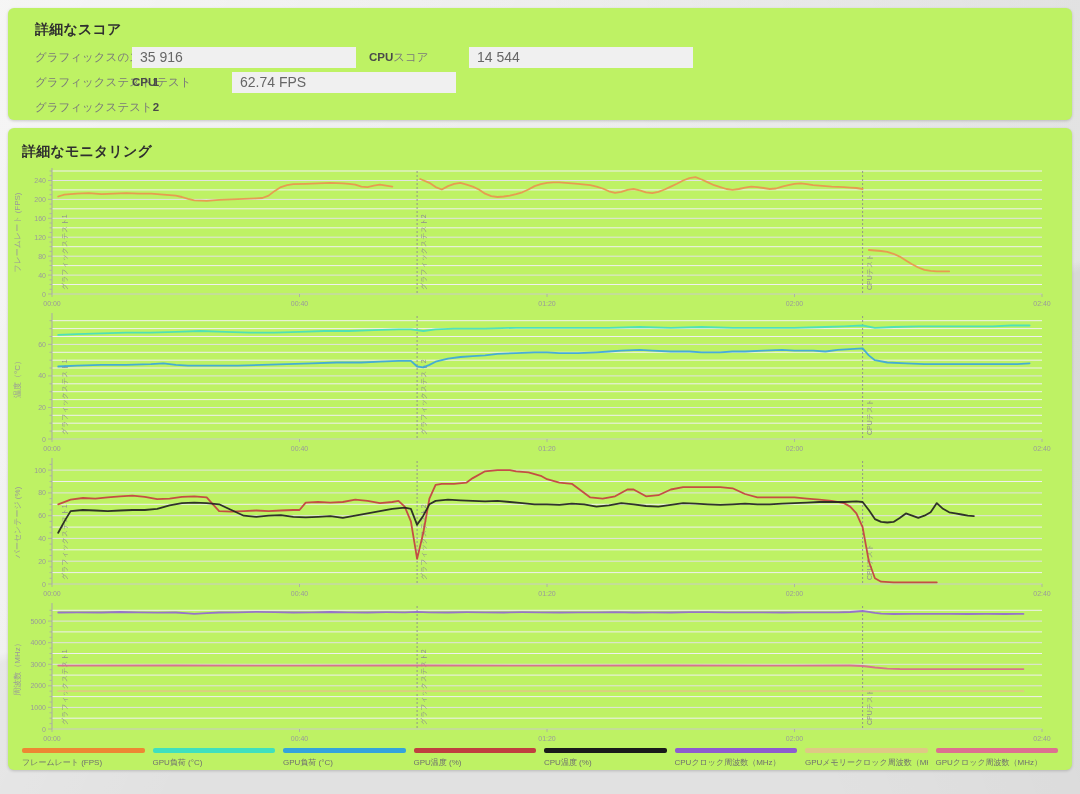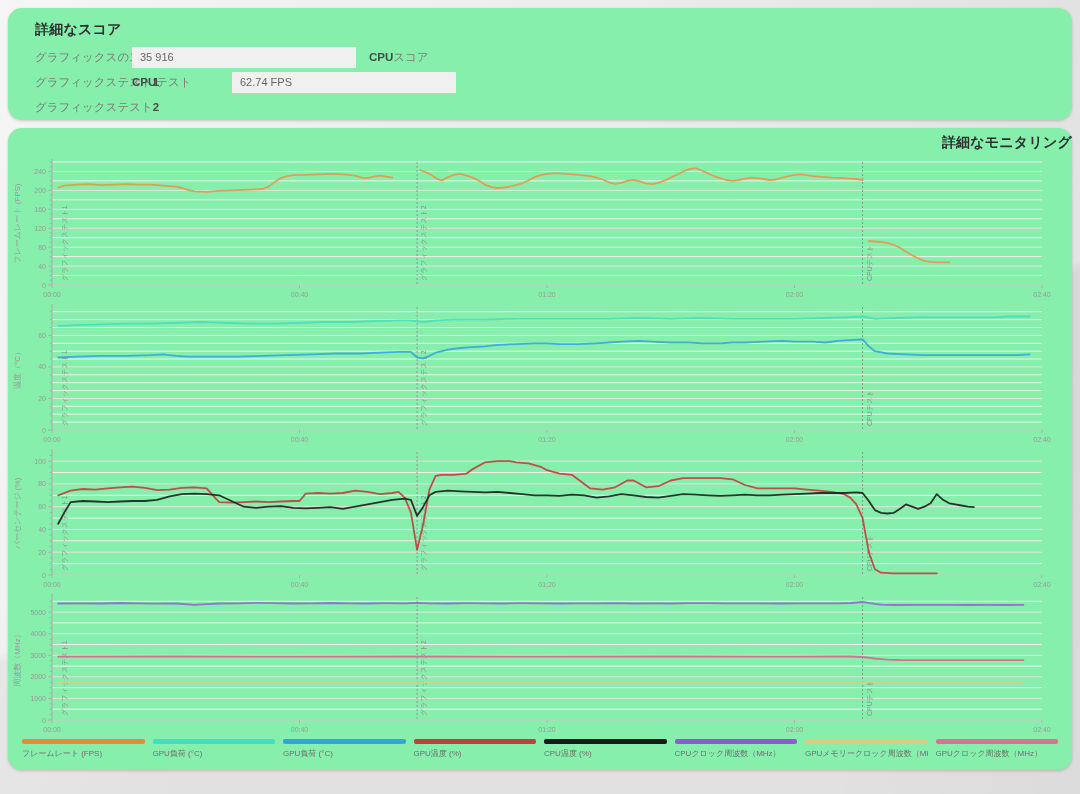--- a/index.html
+++ b/index.html
@@ -6,36 +6,36 @@
   body{
     width:1080px;height:794px;position:relative;overflow:hidden;
     font-family:"Liberation Sans",sans-serif;
     background:#e8e8e8;
     background-image:
       linear-gradient(115deg, rgba(255,255,255,.45) 0%, rgba(255,255,255,0) 38%),
       linear-gradient(250deg, rgba(0,0,0,.05) 0%, rgba(0,0,0,0) 40%),
       linear-gradient(160deg, rgba(255,255,255,.25) 55%, rgba(0,0,0,.03) 56%);
   }
   .card{
-    position:absolute;left:8px;right:8px;background:#86efac;border-radius:14px;
+    position:absolute;left:8px;right:8px;background:#bef264;border-radius:6px;
     box-shadow:0 1px 3px rgba(0,0,0,.18);
   }
   #score-card{top:8px;height:112px;}
   #monitor-card{top:128px;height:642px;}
   .card-title{
     font-size:14px;font-weight:bold;color:#2f2f2f;letter-spacing:.2px;
   }
   #score-card .card-title{padding:13px 0 8px 27px;}
-  #monitor-card .card-title{padding:6px 0 6px 14px;text-align:right;}
+  #monitor-card .card-title{padding:15px 0 6px 14px;}
   .srow{display:flex;align-items:center;height:21px;margin:0 0 4px 27px;}
   .slabel{width:97px;font-size:11.5px;color:#7a7a7a;white-space:nowrap;}
   .slabel b{color:#4a4a4a;margin-top:15px;}
   .sval{
     width:216px;height:21px;line-height:21px;background:#f0f0f0;
-    padding-left:8px;font-size:11px;color:#666;margin-right:13px;
+    padding-left:8px;font-size:14px;color:#666;margin-right:13px;
   }
   .slabel.rcol{width:100px;}
   .chart{height:140px;margin:0 0 5px 0;}
   svg{display:block;}
   svg text{font-family:"Liberation Sans",sans-serif;}
   .tk{font-size:7px;fill:#9a9a9a;}
   .mk{font-size:7px;fill:#8f8f8f;}
   .yl{font-size:8px;fill:#999;}
   .legend{
     display:flex;gap:8px;margin:6px 14px 0 14px;
@@ -46,20 +46,21 @@
 </style>
 </head>
 <body>
 
 <div class="card" id="score-card">
   <div class="card-title">詳細なスコア</div>
   <div class="srow">
     <span class="slabel"><span>グラフィックスのスコア</span><b></b></span>
     <div class="sval">35 916</div>
     <span class="slabel rcol"><b>CPU</b><span>スコア</span></span>
+    <div class="sval">14 544</div>
   </div>
   <div class="srow">
     <span class="slabel"><span>グラフィックステスト</span><b>1</b></span>
     <span class="slabel rcol"><b>CPU</b><span>テスト</span></span>
     <div class="sval">62.74 FPS</div>
   </div>
   <div class="srow">
     <span class="slabel"><span>グラフィックステスト</span><b>2</b></span>
   </div>
 </div>

